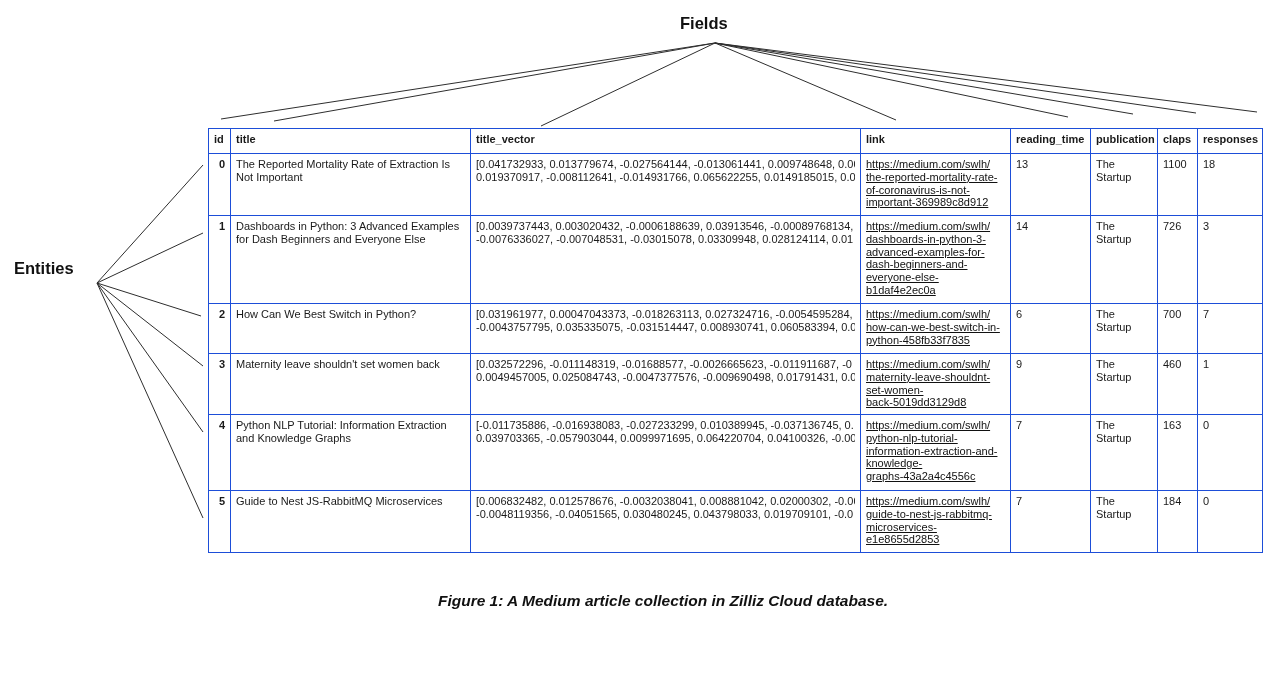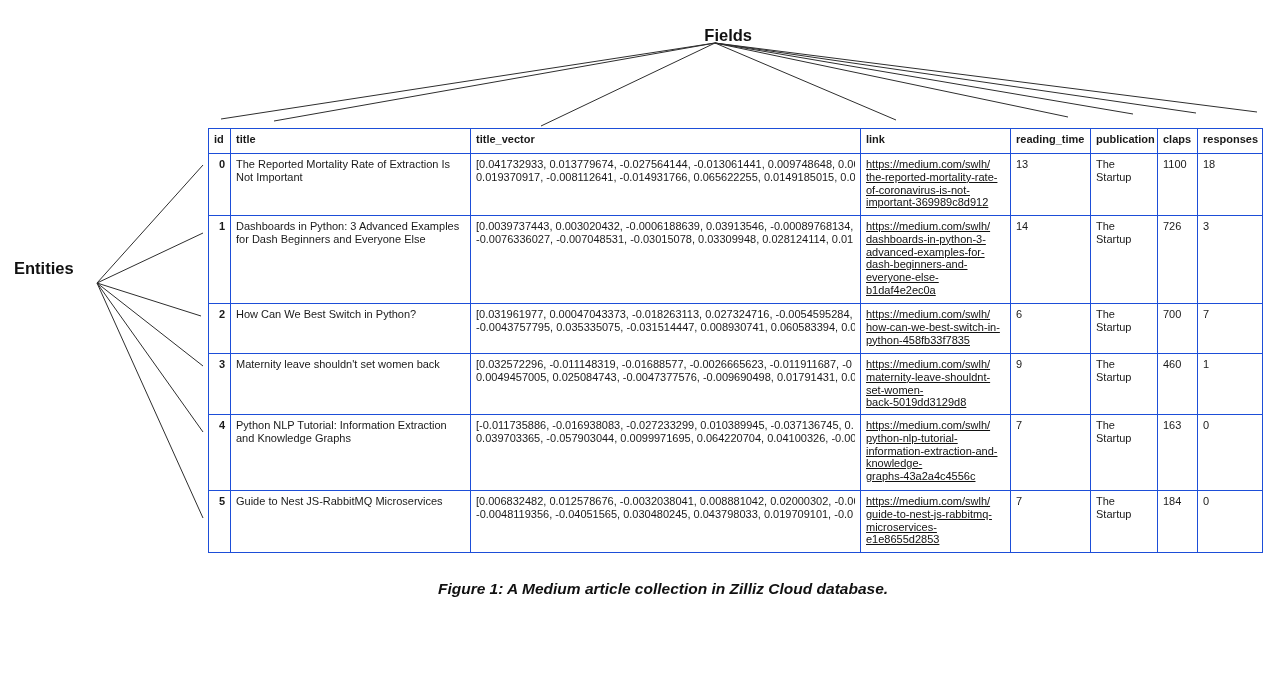--- a/index.html
+++ b/index.html
@@ -2,39 +2,39 @@
 <html><head>
 <meta charset="utf-8">
 <style>
   html,body{margin:0;padding:0;background:#ffffff;}
   body{
     width:1280px;height:692px;position:relative;overflow:hidden;
     font-family:"Liberation Sans","DejaVu Sans",sans-serif;color:#1a1a1a;
   }
   #connectors{position:absolute;left:0;top:0;width:1280px;height:692px;pointer-events:none;}
   .big-label{position:absolute;font-weight:bold;font-size:16.5px;color:#111;}
-  #fields-label{left:680px;top:14px;width:72px;text-align:right;margin-top:12px;}
+  #fields-label{left:680px;top:14px;width:72px;text-align:left;}
   #entities-label{left:14px;top:259px;}
   table#collection{
     position:absolute;left:208px;top:128px;width:1054px;
     border-collapse:collapse;table-layout:fixed;font-size:11px;line-height:1.16;
   }
   #collection th,#collection td{
     border:1px solid #1d4ed8;padding:4px 5px;vertical-align:top;text-align:left;
     overflow:hidden;
   }
   #collection th{font-weight:bold;white-space:nowrap;height:16px;}
   .cell-id{font-weight:bold;text-align:right !important;}
   .num{text-align:left;}
   .vec-line{white-space:nowrap;overflow:hidden;}
   .link-cell a{color:#111;text-decoration:underline;white-space:pre;display:block;}
   tr.r0{height:62px;} tr.r1{height:88px;} tr.r2{height:50px;}
   tr.r3{height:61px;} tr.r4{height:76px;} tr.r5{height:62px;}
   #caption{
-    position:absolute;left:46px;right:0;top:580px;text-align:center;
+    position:absolute;left:46px;right:0;top:592px;text-align:center;
     font-weight:bold;font-style:italic;font-size:15.5px;color:#111;
   }
 </style>
 </head>
 <body>
 
 <svg id="connectors" viewBox="0 0 1280 692" xmlns="http://www.w3.org/2000/svg">
   <g stroke="#2e2e2e" stroke-width="1" fill="none">
 
     <line x1="715" y1="43" x2="221" y2="119"></line>

